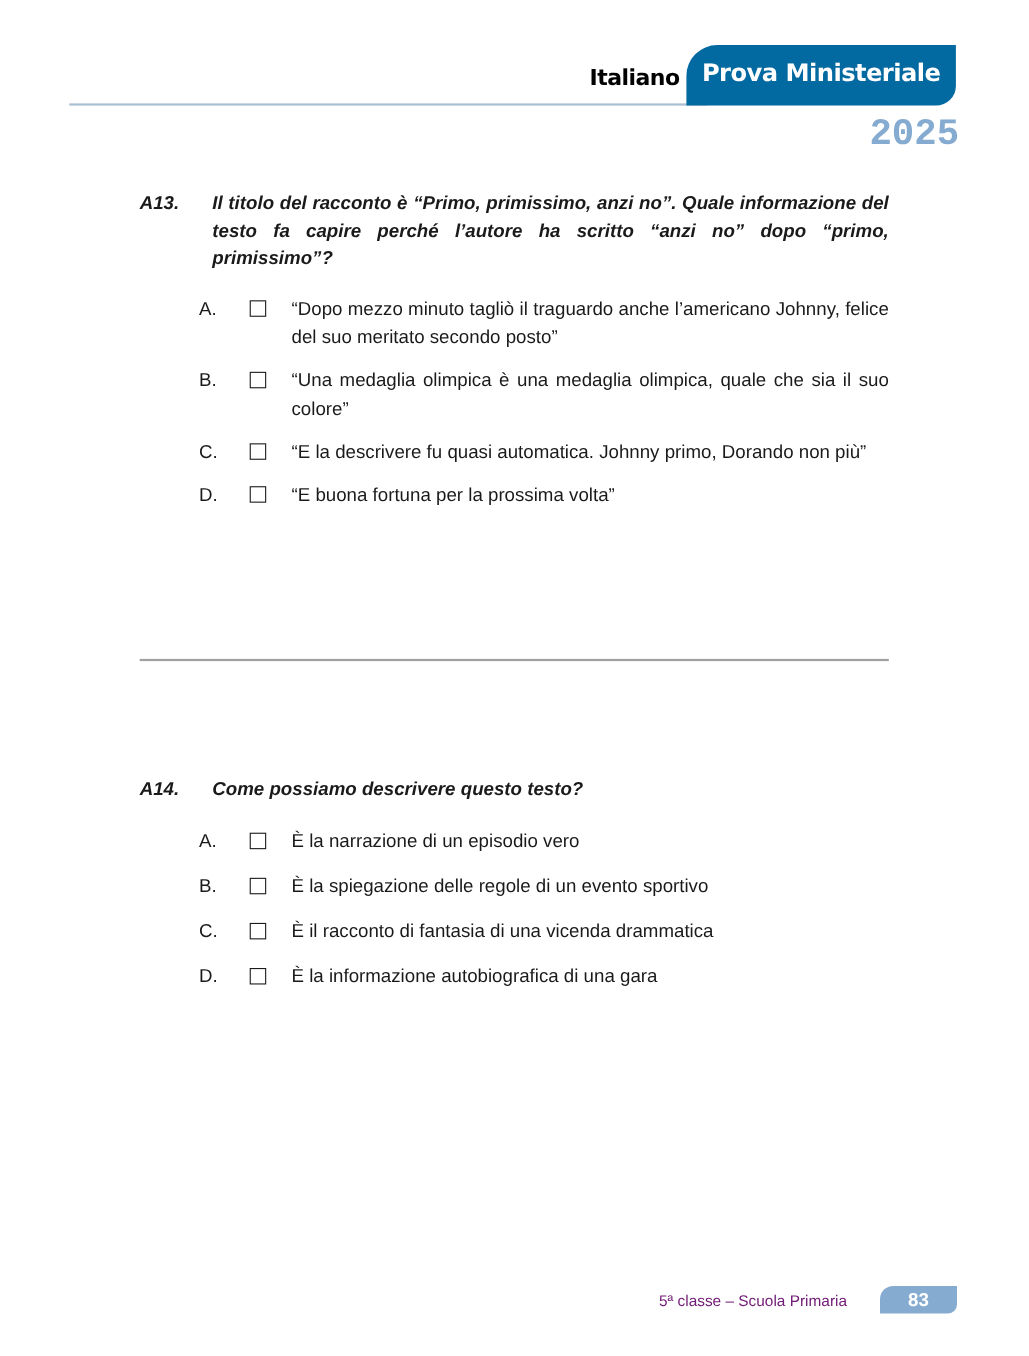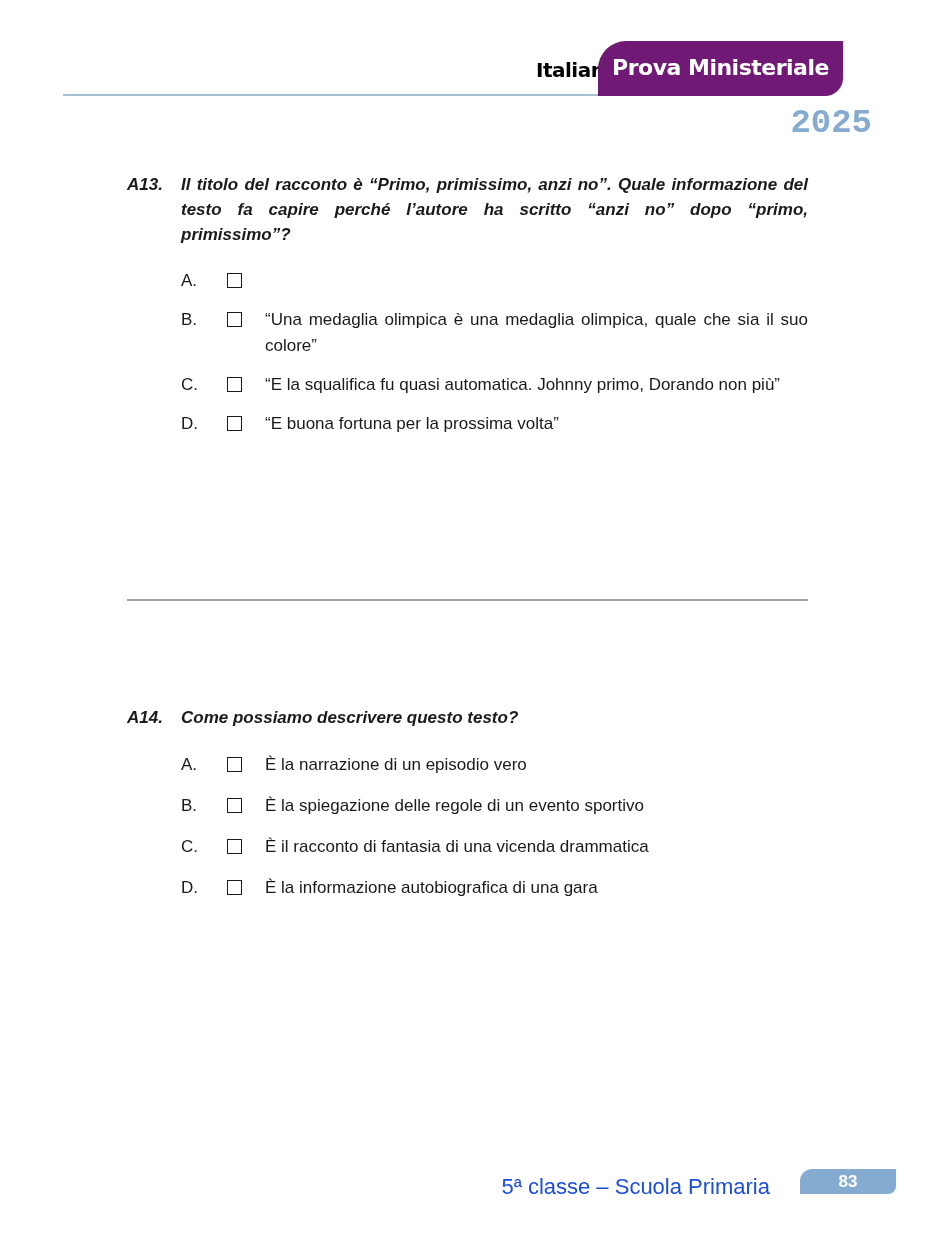--- a/index.html
+++ b/index.html
@@ -2,44 +2,44 @@
 <html><head>
   <meta charset="utf-8">
   <style>
     html, body { margin: 0; padding: 0; background: #ffffff; }
     body { width: 935px; height: 1233px; position: relative; overflow: hidden;
            font-family: "Liberation Sans", sans-serif; color: #1a1a1a; }
 
     .header-line { position: absolute; left: 63px; top: 94px; width: 580px; height: 2px; background: #a9bfd3; }
     .header-subject { position: absolute; left: 536px; top: 58px; font-family: "DejaVu Sans", sans-serif;
                       font-weight: bold; font-size: 20px; color: #000000; letter-spacing: -0.5px; }
-    .header-tab { position: absolute; left: 598px; top: 41px; width: 245px; height: 55px; background: #701a75;
+    .header-tab { position: absolute; left: 624px; top: 41px; width: 245px; height: 55px; background: #0369a1;
                   border-top-left-radius: 28px; border-bottom-right-radius: 18px; }
     .header-tab-label { position: absolute; left: 0; right: 0; top: 14px; text-align: center;
                         font-family: "DejaVu Sans", sans-serif; font-weight: bold; font-size: 22px;
                         color: #ffffff; letter-spacing: -0.5px; }
     .header-year { position: absolute; right: 63px; top: 104px; font-family: Liberation Mono, monospace;
                    font-weight: bold; font-size: 34px; color: #86abd0; letter-spacing: 0px; }
 
     .question { position: absolute; left: 127px; width: 681px; }
     .q-head { display: flex; font-weight: bold; font-size: 17px; line-height: 25px; font-style: italic; }
     .q-num { width: 54px; flex: none; }
-    .q-text { flex: 1; text-align: justify; }
+    .q-text { flex: 1; text-align: justify; margin-left: 12px; }
 
     .options { margin-top: 0; }
     .option { display: flex; font-size: 17px; line-height: 26px; }
     .opt-letter { width: 46px; flex: none; margin-left: 54px; }
     .opt-box { width: 38px; flex: none; position: relative; }
     .opt-box .box { position: absolute; left: 0; top: 5px; width: 15px; height: 15px; border: 1.4px solid #1a1a1a; box-sizing: border-box; }
     .opt-text { flex: 1; text-align: justify; }
 
     .separator { position: absolute; left: 127px; top: 599px; width: 681px; height: 2px; background: #a0a0a0; }
 
-    .footer-label { position: absolute; right: 165px; top: 1174px; font-size: 22px; color: #1d4ed8; }
-    .footer-page { position: absolute; left: 800px; top: 1169px; width: 96px; height: 25px; background: #86abd0;
+    .footer-label { position: absolute; right: 165px; top: 1174px; font-size: 14px; color: #701a75; }
+    .footer-page { position: absolute; left: 800px; top: 1169px; width: 70px; height: 25px; background: #86abd0;
                    border-top-left-radius: 12px; border-bottom-right-radius: 8px; color: #ffffff;
                    font-weight: bold; font-size: 17px; text-align: center; line-height: 25px; }
   </style>
 </head>
 <body>
 
 <div class="header-line"></div>
 <div class="header-subject">Italiano</div>
 <div class="header-tab">
   <div class="header-tab-label">Prova Ministeriale</div>
@@ -50,34 +50,35 @@
   <div class="q-head">
     <span class="q-num">A13.</span>
     <span class="q-text">Il titolo del racconto è “Primo, primissimo, anzi no”. Quale informazione del testo fa capire perché l’autore ha scritto “anzi no” dopo “primo, primissimo”?</span>
   </div>
   <div class="options" style="margin-top:21px;">
     <div class="option" style="margin-bottom:13px;">
       <span class="opt-letter">A.</span>
       <span class="opt-box">
           <span class="box"></span>
         </span>
+      <span class="opt-text">“Dopo mezzo minuto tagliò il traguardo anche l’americano Johnny, felice del suo meritato secondo posto”</span>
     </div>
     <div class="option" style="margin-bottom:13px;">
       <span class="opt-letter">B.</span>
       <span class="opt-box">
           <span class="box"></span>
         </span>
       <span class="opt-text">“Una medaglia olimpica è una medaglia olimpica, quale che sia il suo colore”</span>
     </div>
     <div class="option" style="margin-bottom:13px;">
       <span class="opt-letter">C.</span>
       <span class="opt-box">
           <span class="box"></span>
         </span>
-      <span class="opt-text">“E la squalifica fu quasi automatica. Johnny primo, Dorando non più”</span>
+      <span class="opt-text">“E la descrivere fu quasi automatica. Johnny primo, Dorando non più”</span>
     </div>
     <div class="option">
       <span class="opt-letter">D.</span>
       <span class="opt-box">
           <span class="box"></span>
         </span>
       <span class="opt-text">“E buona fortuna per la prossima volta”</span>
     </div>
   </div>
 </div>

